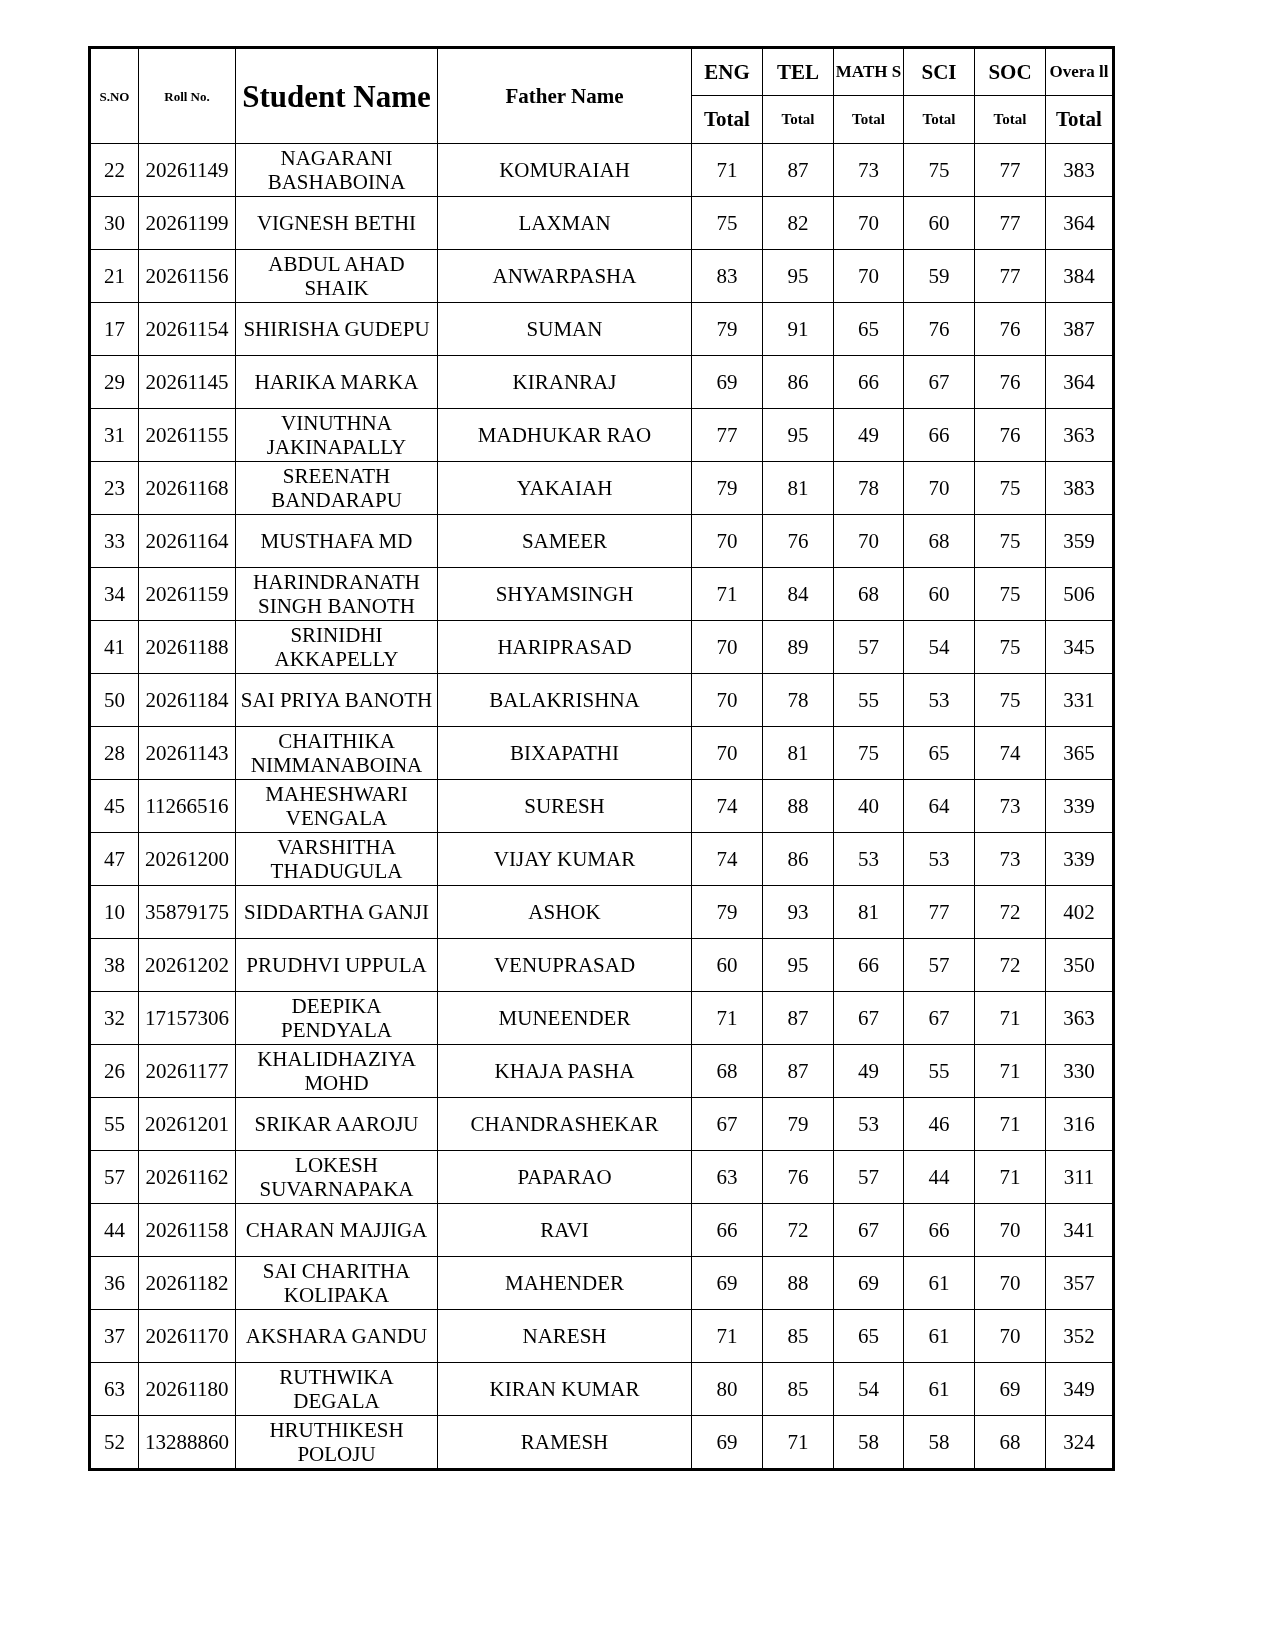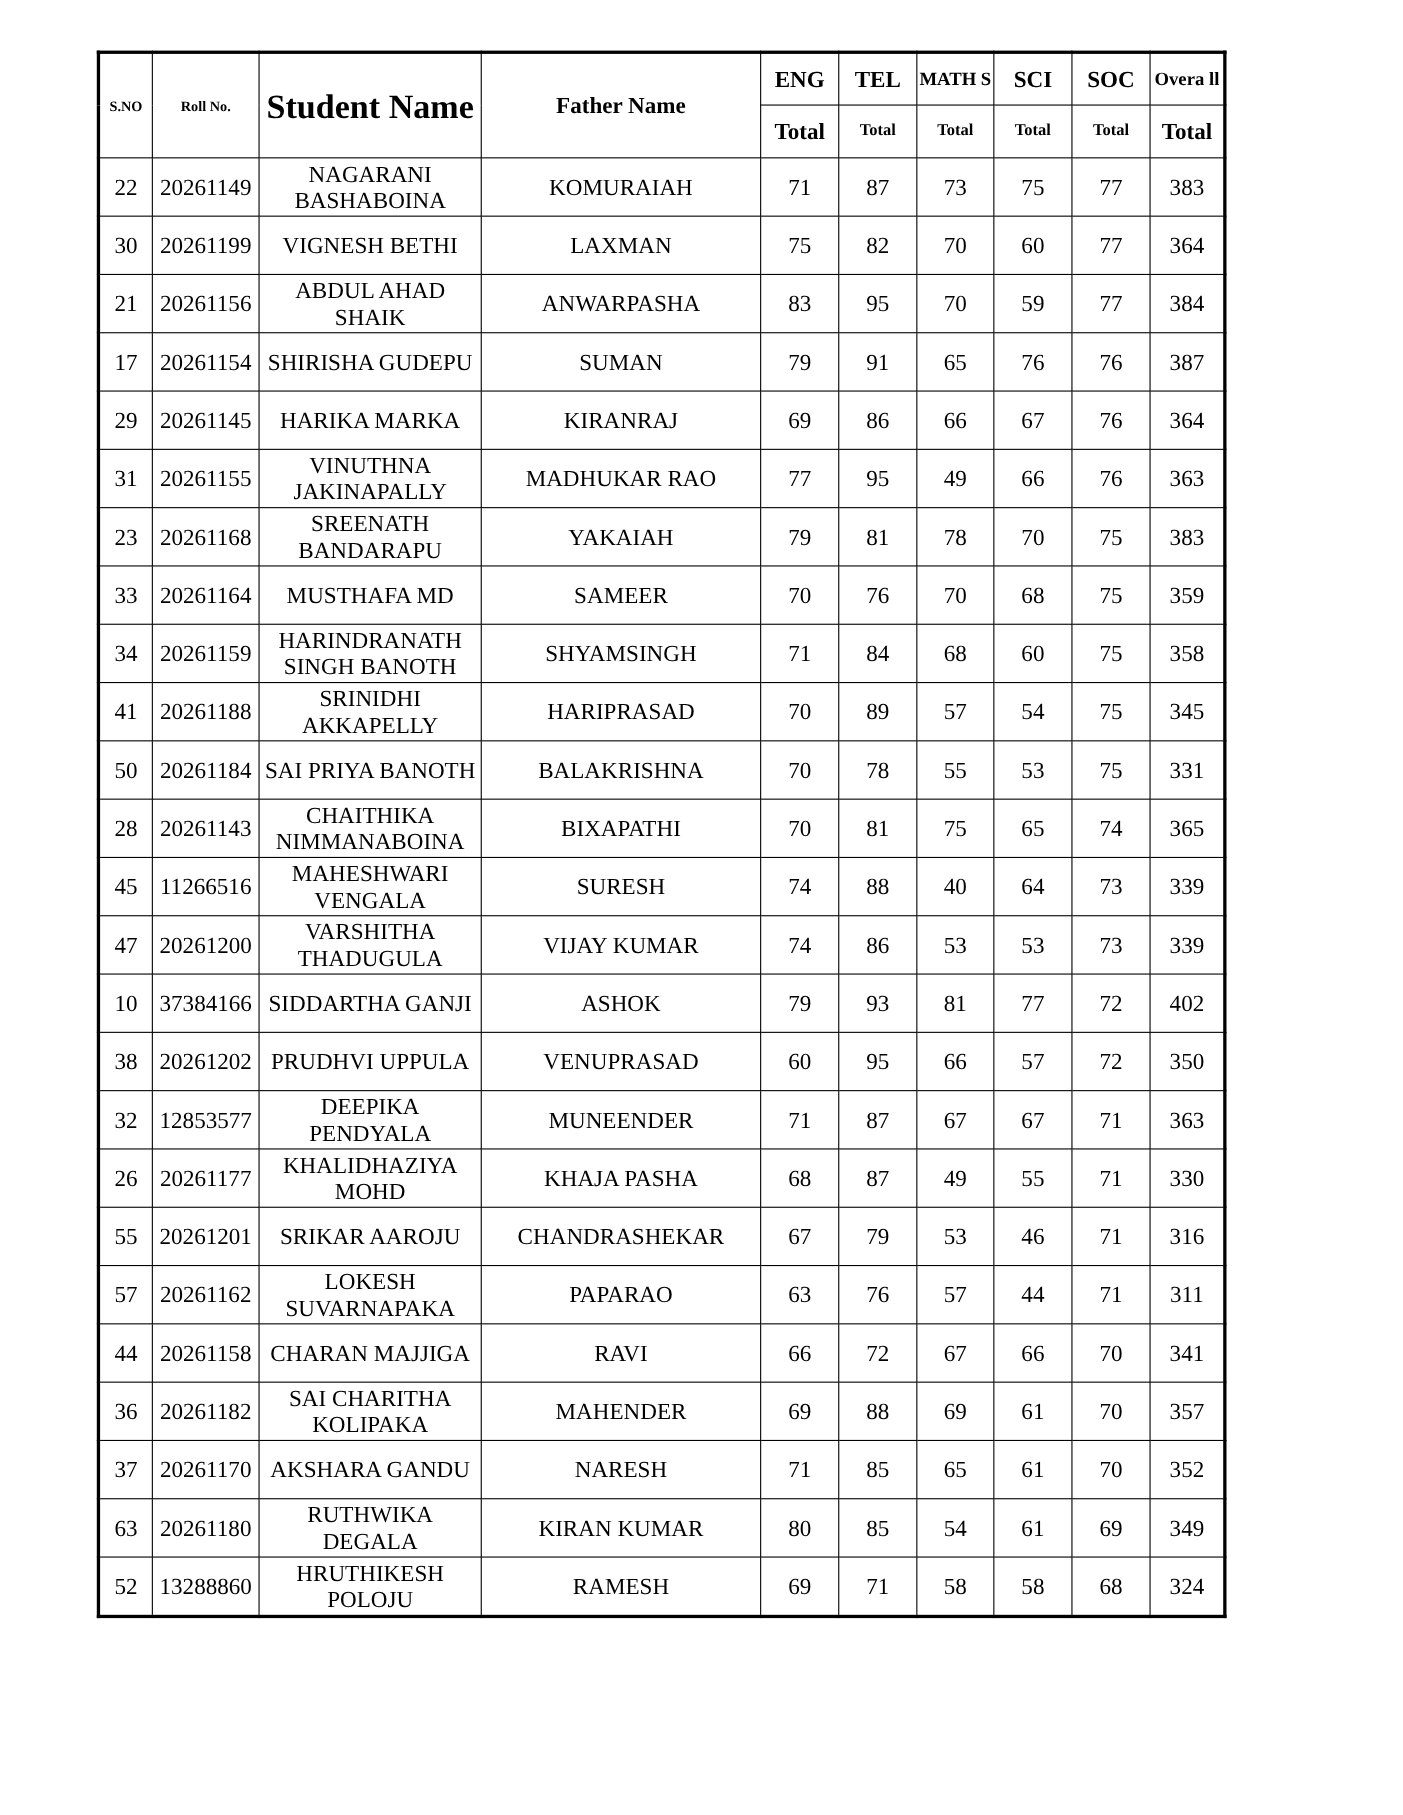--- a/index.html
+++ b/index.html
@@ -171,21 +171,21 @@
   <tr class="data">
     <td>34</td>
     <td>20261159</td>
     <td class="name">HARINDRANATH SINGH BANOTH</td>
     <td class="father">SHYAMSINGH</td>
     <td>71</td>
     <td>84</td>
     <td>68</td>
     <td>60</td>
     <td>75</td>
-    <td>358</td>
+    <td>506</td>
   </tr>
 
   <tr class="data">
     <td>41</td>
     <td>20261188</td>
     <td class="name">SRINIDHI AKKAPELLY</td>
     <td class="father">HARIPRASAD</td>
     <td>70</td>
     <td>89</td>
     <td>57</td>
@@ -241,21 +241,21 @@
     <td>74</td>
     <td>86</td>
     <td>53</td>
     <td>53</td>
     <td>73</td>
     <td>339</td>
   </tr>
 
   <tr class="data">
     <td>10</td>
-    <td>37384166</td>
+    <td>35879175</td>
     <td class="name">SIDDARTHA GANJI</td>
     <td class="father">ASHOK</td>
     <td>79</td>
     <td>93</td>
     <td>81</td>
     <td>77</td>
     <td>72</td>
     <td>402</td>
   </tr>
 
@@ -267,21 +267,21 @@
     <td>60</td>
     <td>95</td>
     <td>66</td>
     <td>57</td>
     <td>72</td>
     <td>350</td>
   </tr>
 
   <tr class="data">
     <td>32</td>
-    <td>12853577</td>
+    <td>17157306</td>
     <td class="name">DEEPIKA PENDYALA</td>
     <td class="father">MUNEENDER</td>
     <td>71</td>
     <td>87</td>
     <td>67</td>
     <td>67</td>
     <td>71</td>
     <td>363</td>
   </tr>
 

